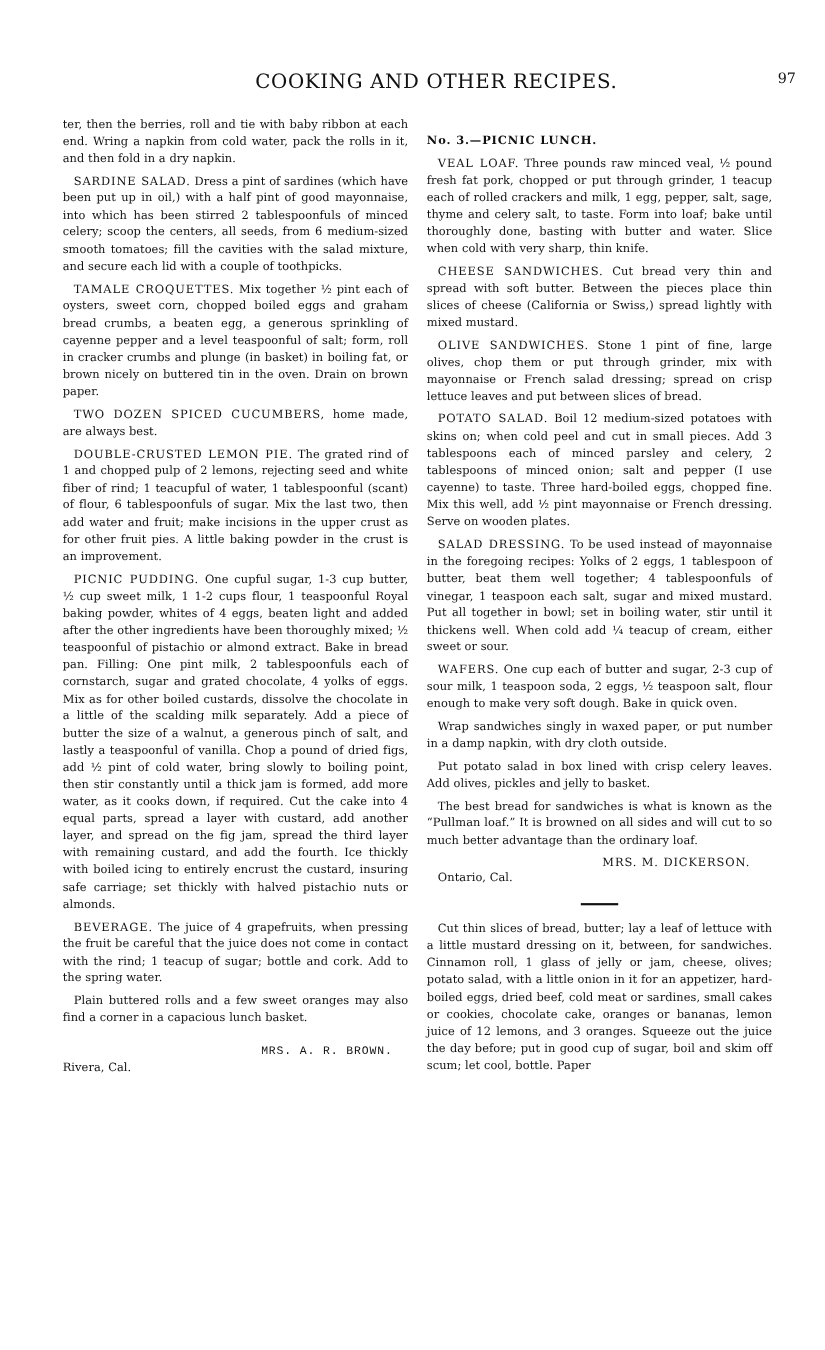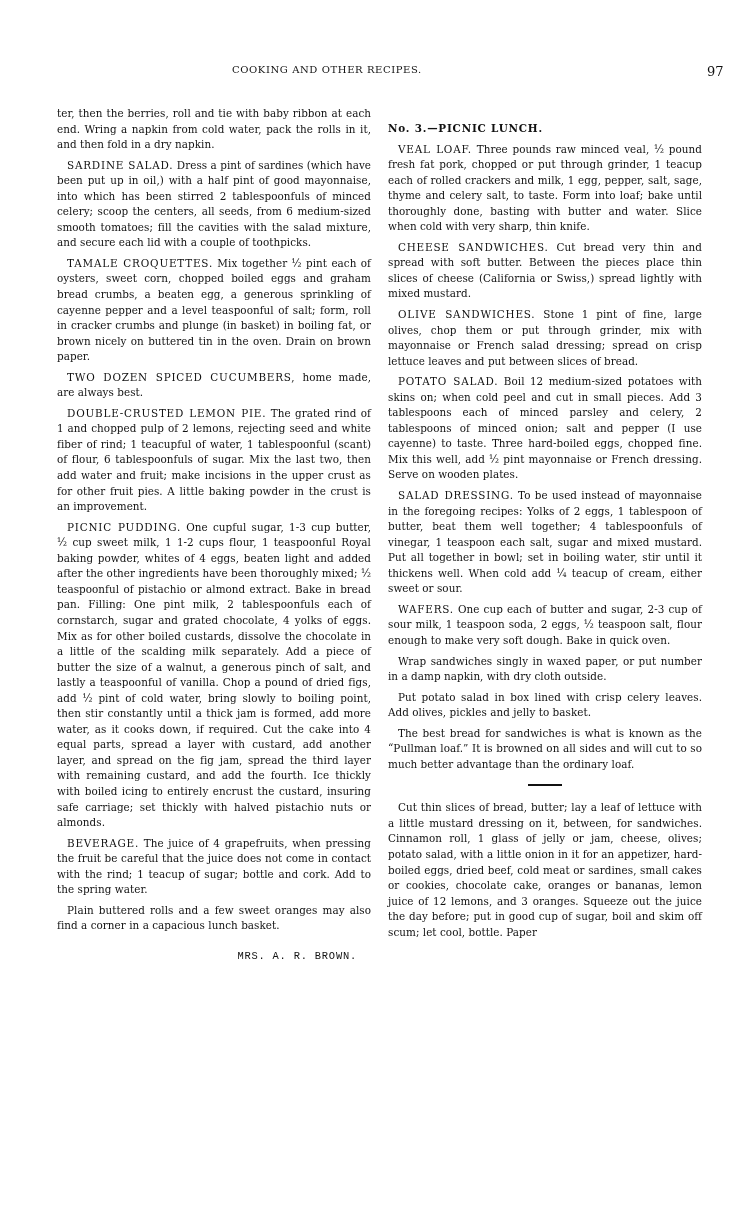--- a/index.html
+++ b/index.html
@@ -3,21 +3,21 @@
 <meta charset="utf-8">
 <style>
   html, body { margin: 0; padding: 0; background: #ffffff; }
   body {
     width: 750px; height: 1227px; position: relative; overflow: hidden;
     font-family: "DejaVu Serif", "Liberation Serif", serif;
     color: #111111;
   }
   .running-head {
     position: absolute; top: 64px; left: 232px;
-    font-size: 10px; letter-spacing: 0.6px; font-weight: normal;
+    font-size: 18px; letter-spacing: 0.6px; font-weight: normal;
     font-family: "DejaVu Serif", serif;
   }
   .page-number {
     position: absolute; top: 64px; left: 707px;
     font-size: 13px; font-family: "DejaVu Serif", serif;
   }
   .col {
     position: absolute; top: 106px; width: 314px;
     font-size: 10.4px; line-height: 15.55px;
     text-align: justify; hyphens: manual;
@@ -78,20 +78,21 @@
     </p>
     <p>
       <span class="recipe-title">BEVERAGE.</span>
       <span>The juice of 4 grapefruits, when pressing the fruit be careful that the juice does not come in contact with the rind; 1 teacup of sugar; bottle and cork. Add to the spring water.</span>
     </p>
     <p style="margin-bottom:15px">Plain buttered rolls and a few sweet oranges may also find a corner in a capacious lunch basket.</p>
     <div class="sig-inline">
       <span></span>
       <span class="sig-name">MRS. A. R. BROWN.</span>
     </div>
+    <p class="cont place-left">Rivera, Cal.</p>
   </div>
 
   <div class="col col-right">
     <div class="section-heading">No. 3.—PICNIC LUNCH.</div>
 
     <p>
       <span class="recipe-title">VEAL LOAF.</span>
       <span>Three pounds raw minced veal, ½ pound fresh fat pork, chopped or put through grinder, 1 teacup each of rolled crackers and milk, 1 egg, pepper, salt, sage, thyme and celery salt, to taste. Form into loaf; bake until thoroughly done, basting with butter and water. Slice when cold with very sharp, thin knife.</span>
     </p>
     <p>
@@ -111,18 +112,22 @@
       <span>To be used instead of mayonnaise in the foregoing recipes: Yolks of 2 eggs, 1 tablespoon of butter, beat them well together; 4 tablespoonfuls of vinegar, 1 teaspoon each salt, sugar and mixed mustard. Put all together in bowl; set in boiling water, stir until it thickens well. When cold add ¼ teacup of cream, either sweet or sour.</span>
     </p>
     <p>
       <span class="recipe-title">WAFERS.</span>
       <span>One cup each of butter and sugar, 2-3 cup of sour milk, 1 teaspoon soda, 2 eggs, ½ teaspoon salt, flour enough to make very soft dough. Bake in quick oven.</span>
     </p>
     <p>Wrap sandwiches singly in waxed paper, or put number in a damp napkin, with dry cloth outside.</p>
     <p>Put potato salad in box lined with crisp celery leaves. Add olives, pickles and jelly to basket.</p>
     <p>The best bread for sandwiches is what is known as the “Pullman loaf.” It is browned on all sides and will cut to so much better advantage than the ordinary loaf.</p>
 
+    <div class="signature-block">
+      <span class="sig-name">MRS. M. DICKERSON.</span>
+      <span class="sig-place">Ontario, Cal.</span>
+    </div>
 
     <div class="rule"></div>
 
     <p>Cut thin slices of bread, butter; lay a leaf of lettuce with a little mustard dressing on it, between, for sandwiches. Cinnamon roll, 1 glass of jelly or jam, cheese, olives; potato salad, with a little onion in it for an appetizer, hard-boiled eggs, dried beef, cold meat or sardines, small cakes or cookies, chocolate cake, oranges or bananas, lemon juice of 12 lemons, and 3 oranges. Squeeze out the juice the day before; put in good cup of sugar, boil and skim off scum; let cool, bottle. Paper</p>
   </div>
 </div>
 
 </body></html>

